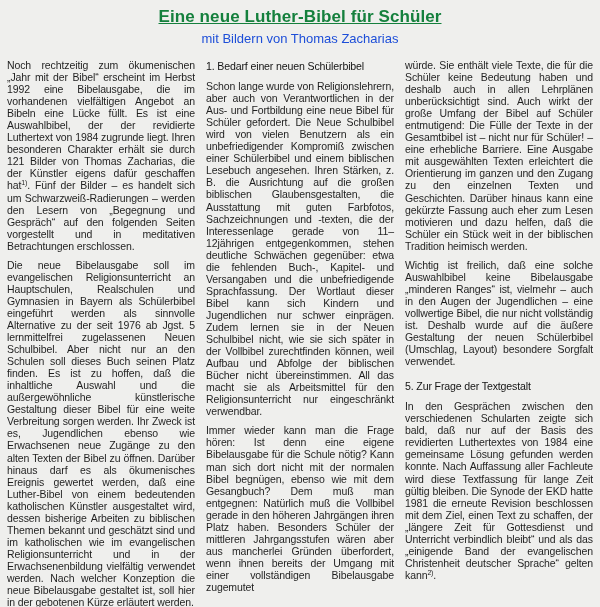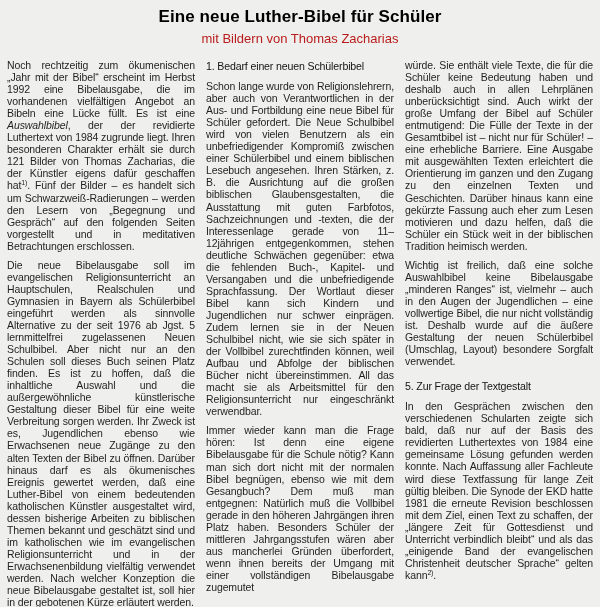--- a/index.html
+++ b/index.html
@@ -16,26 +16,27 @@
     background: #efefed;
     color: #1f1f1f;
     box-sizing: border-box;
   }
   .head { text-align: center; padding-top: 7px; }
   .head h1 {
     margin: 0;
     font-size: 17px;
     font-weight: bold;
     letter-spacing: 0.1px;
-    color: #000000;
+    color: #15803d;
+    text-decoration: underline;
   }
   .head .sub {
     margin-top: 4px;
     font-size: 13px;
-    color: #b91c1c;
+    color: #1d4ed8;
   }
   .cols {
     display: flex;
     gap: 11px;
     padding: 0 7px;
     margin-top: 13px;
   }
   .col {
     flex: 1 1 0;
     min-width: 0;
@@ -50,21 +51,21 @@
   .sec {
     font-size: 10.6px;
     font-weight: normal;
     letter-spacing: -0.15px;
     white-space: nowrap;
     text-align: left;
     margin: 13px 0 8px 0;
     color: #141414;
   }
   .sec.first { margin-top: 1px; }
-  .it { font-style: italic; }
+  .it { }
   sup {
     font-size: 7px;
     line-height: 0;
     vertical-align: super;
     letter-spacing: -0.2px;
   }
 </style>
 </head>
 <body>
 

